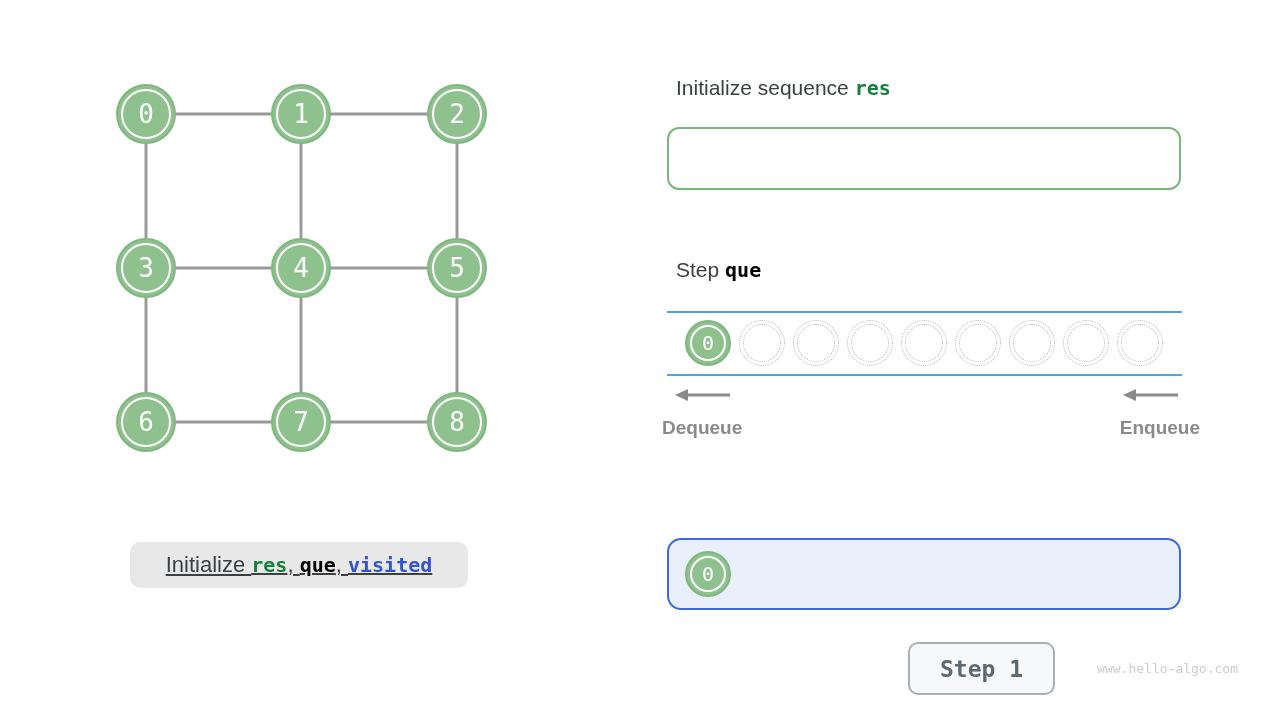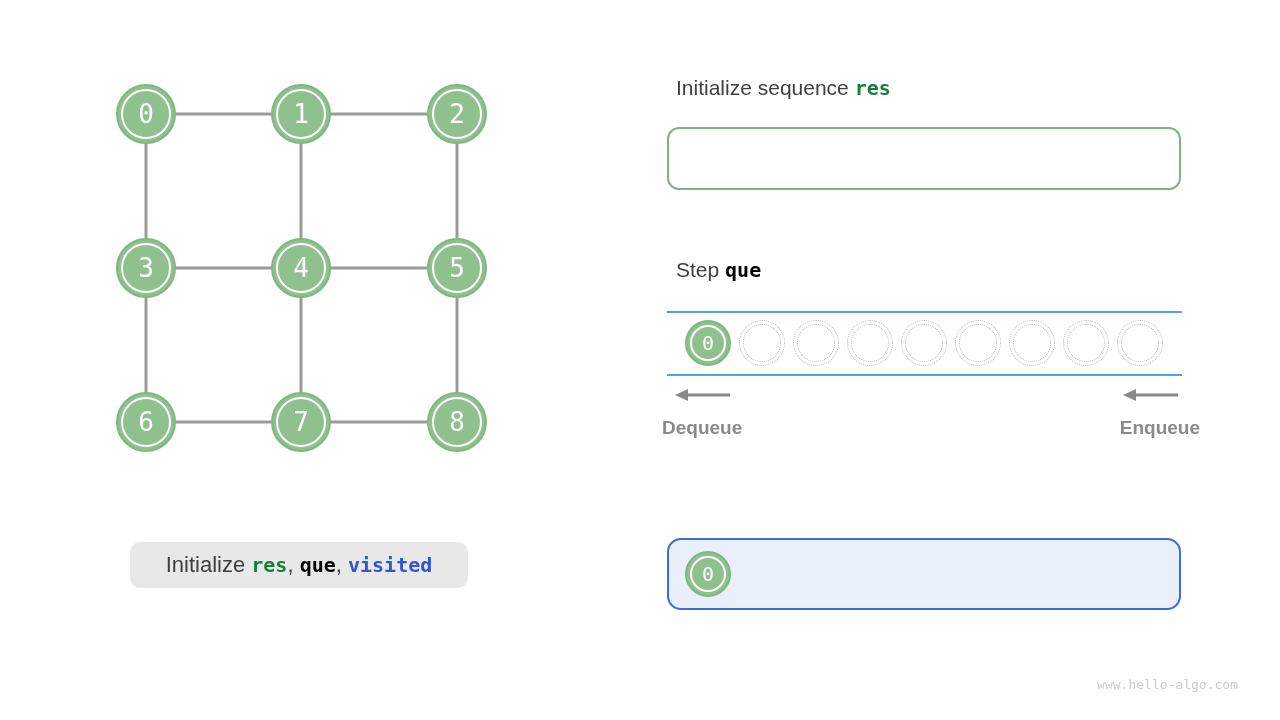--- a/index.html
+++ b/index.html
@@ -20,21 +20,21 @@
     content:"";position:absolute;inset:3px;border:2px solid #ffffff;border-radius:50%;
   }
   .gnode.big{width:60px;height:60px;font-size:26px;}
   .gnode.small{width:46px;height:46px;font-size:20px;}
   .gnode span{position:relative;z-index:1;}
   
   .caption{
     position:absolute;left:130px;top:542px;width:338px;height:46px;
     background:#e8e8e8;border-radius:10px;
     display:flex;align-items:center;justify-content:center;
-    font-size:22px;color:#3c4043;white-space:pre;
+    font-size:22px;color:#3c4043;white-space:pre;text-decoration:underline;
   }
   .code{font-family:"DejaVu Sans Mono",monospace;font-weight:bold;font-size:20px;}
   .code-green{color:#15803d;}
   .code-blue{color:#000000;}
   .code-indigo{color:#3354d1;}
   
   .heading{position:absolute;left:676px;font-size:21px;color:#3c4043;white-space:pre;}
   .h-trav{top:76px;}
   .h-queue{top:258px;}
   .h-hash{top:487px;}
@@ -69,21 +69,21 @@
   }
   .hash-box .gnode.small{position:absolute;}
   
   .step-btn{
     position:absolute;left:908px;top:642px;width:147px;height:53px;box-sizing:border-box;
     border:2px solid #a9afb5;border-radius:10px;background:#f7f8f9;
     font-family:"DejaVu Sans Mono",monospace;font-weight:bold;font-size:23px;color:#5d6972;
     display:flex;align-items:center;justify-content:center;cursor:pointer;
   }
   .watermark{
-    position:absolute;left:1078px;top:677px;width:160px;text-align:right;
+    position:absolute;left:1078px;top:661px;width:160px;text-align:right;
     font-family:"DejaVu Sans Mono",monospace;font-size:13px;color:#cbcbcb;white-space:nowrap;
   }
 </style>
 </head>
 <body>
 
 <div class="canvas">
 
   <div class="graph" id="graph">
     <svg id="graph-edges" width="620" height="520">
@@ -159,15 +159,16 @@
   </svg>
   <div class="qlabel lbl-dequeue">Dequeue</div>
   <div class="qlabel lbl-enqueue">Enqueue</div>
 
   <div class="hash-box" id="hash-box">
       <div class="gnode small" style="left: 16px; top: 11px;">
         <span>0</span>
       </div>
     </div>
 
+  <button class="step-btn">Step 1</button>
   <div class="watermark">www.hello-algo.com</div>
 
 </div>
 
 </body></html>

